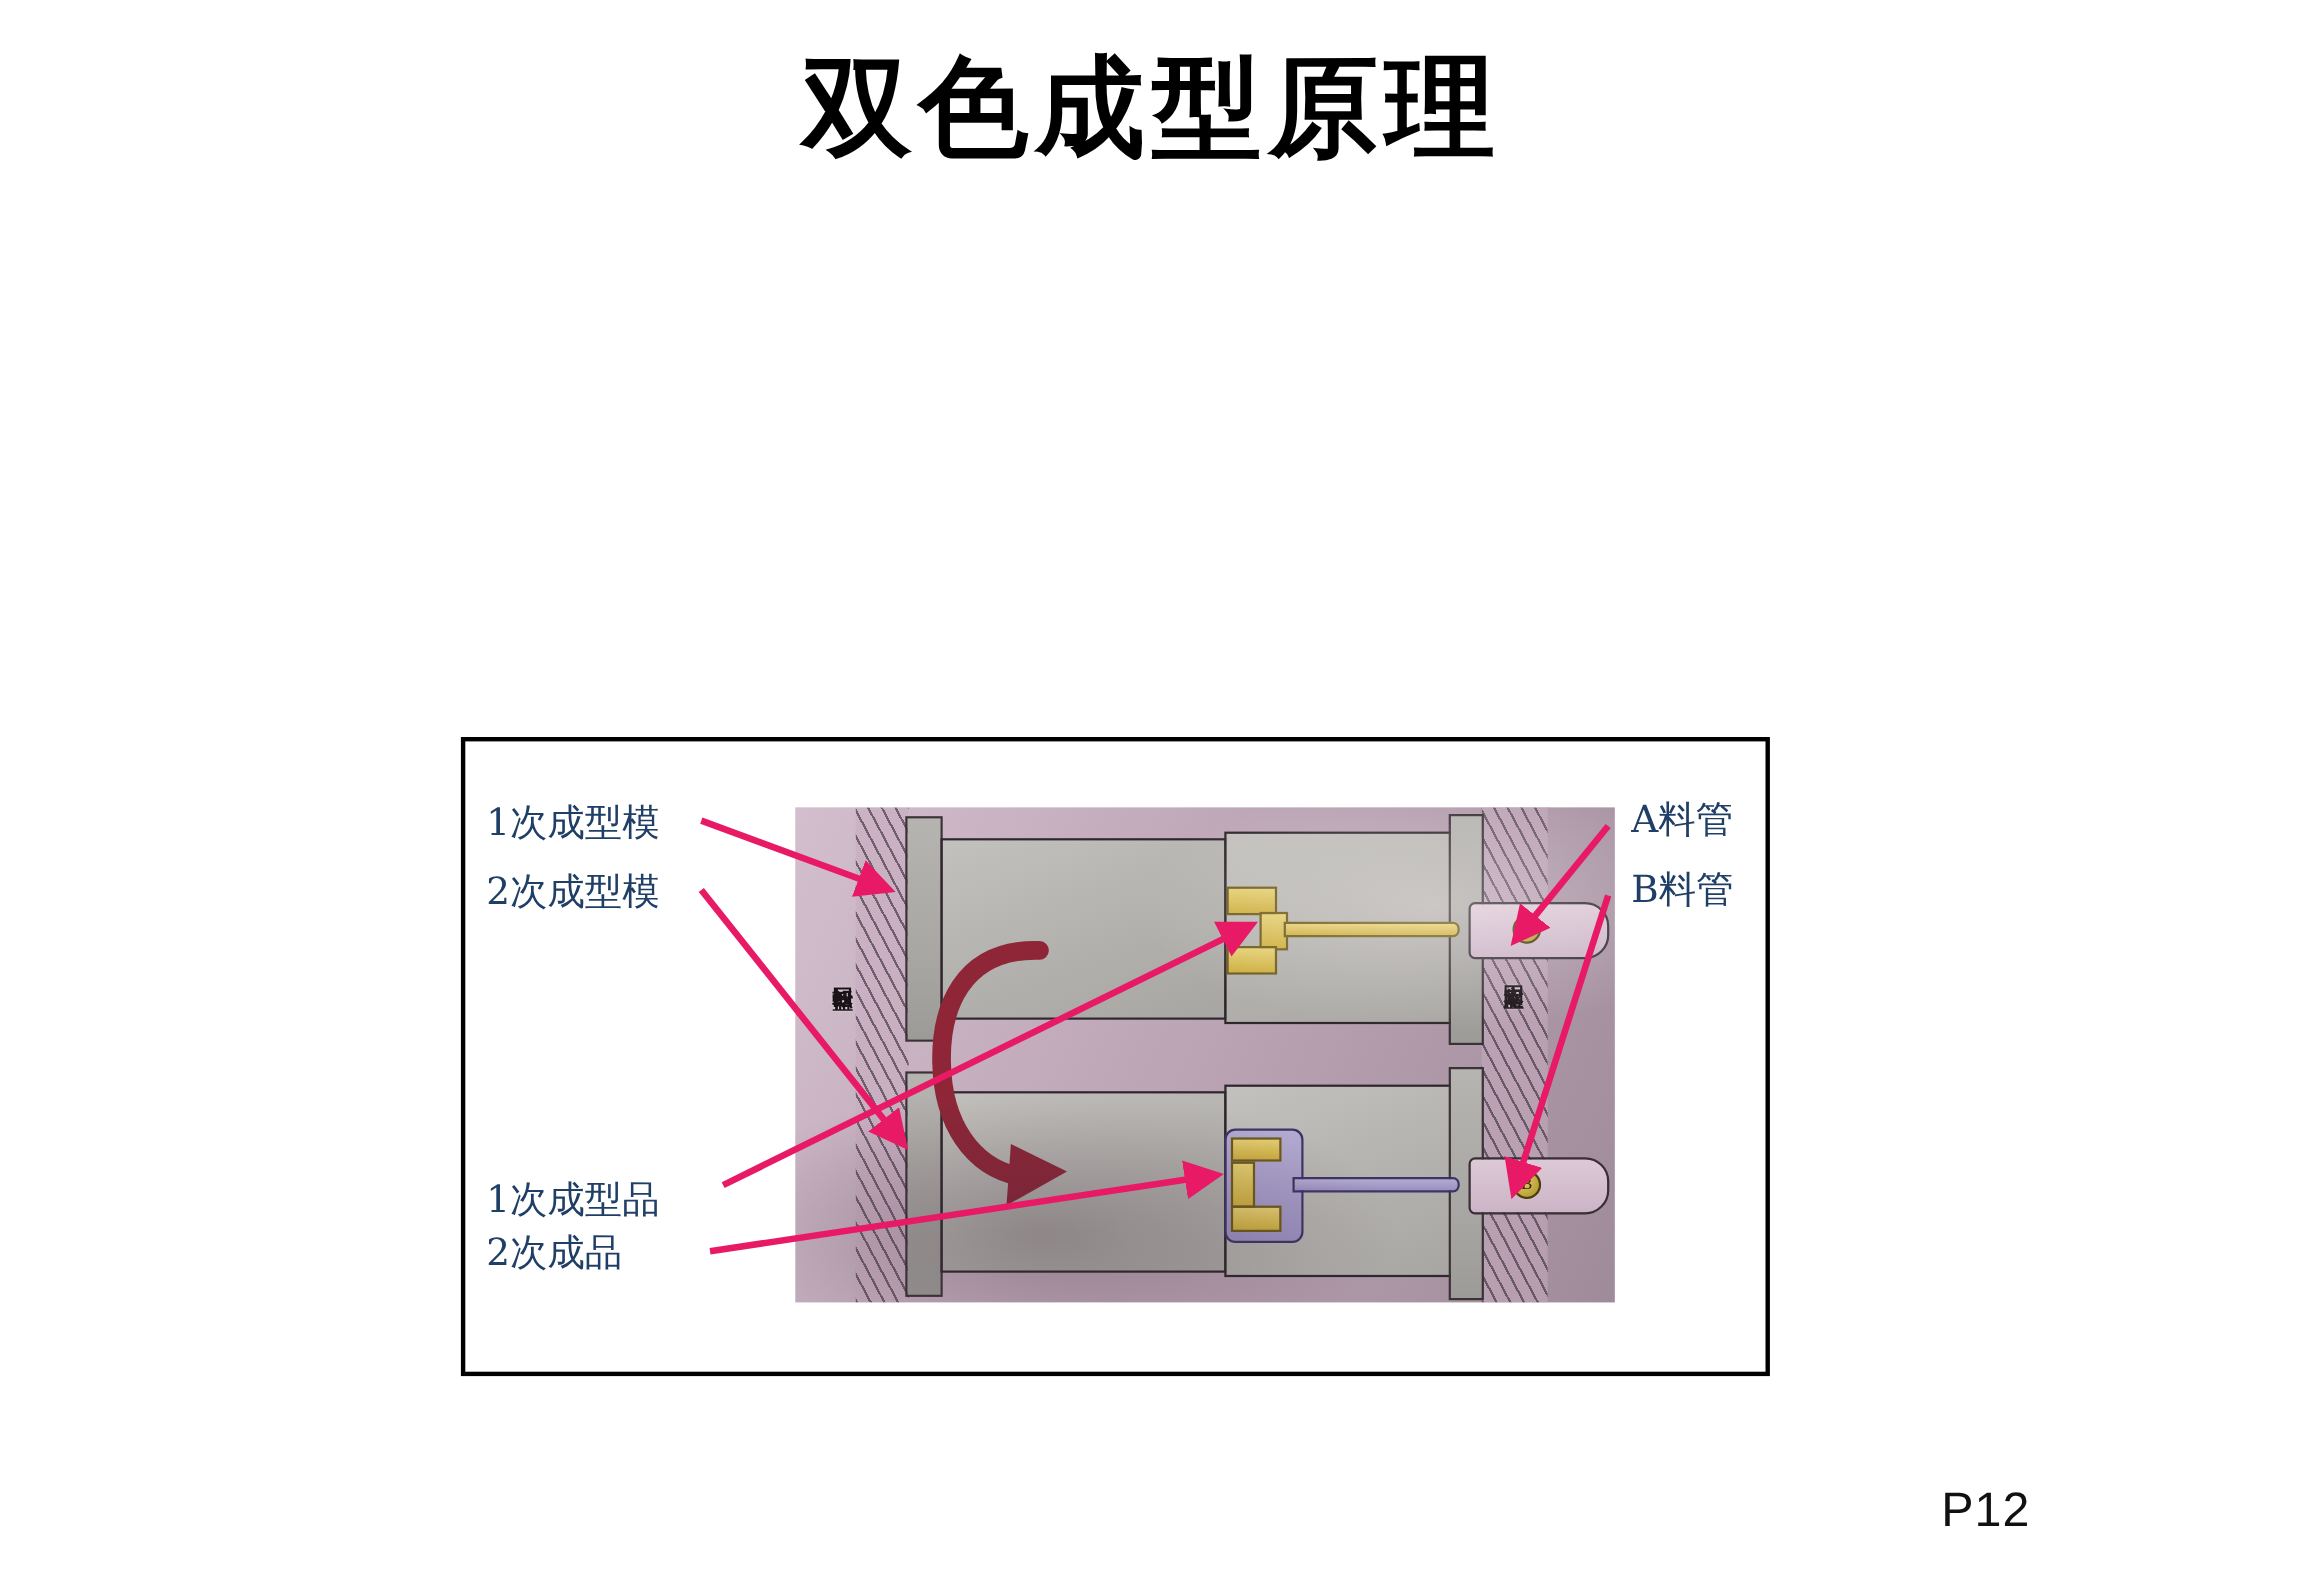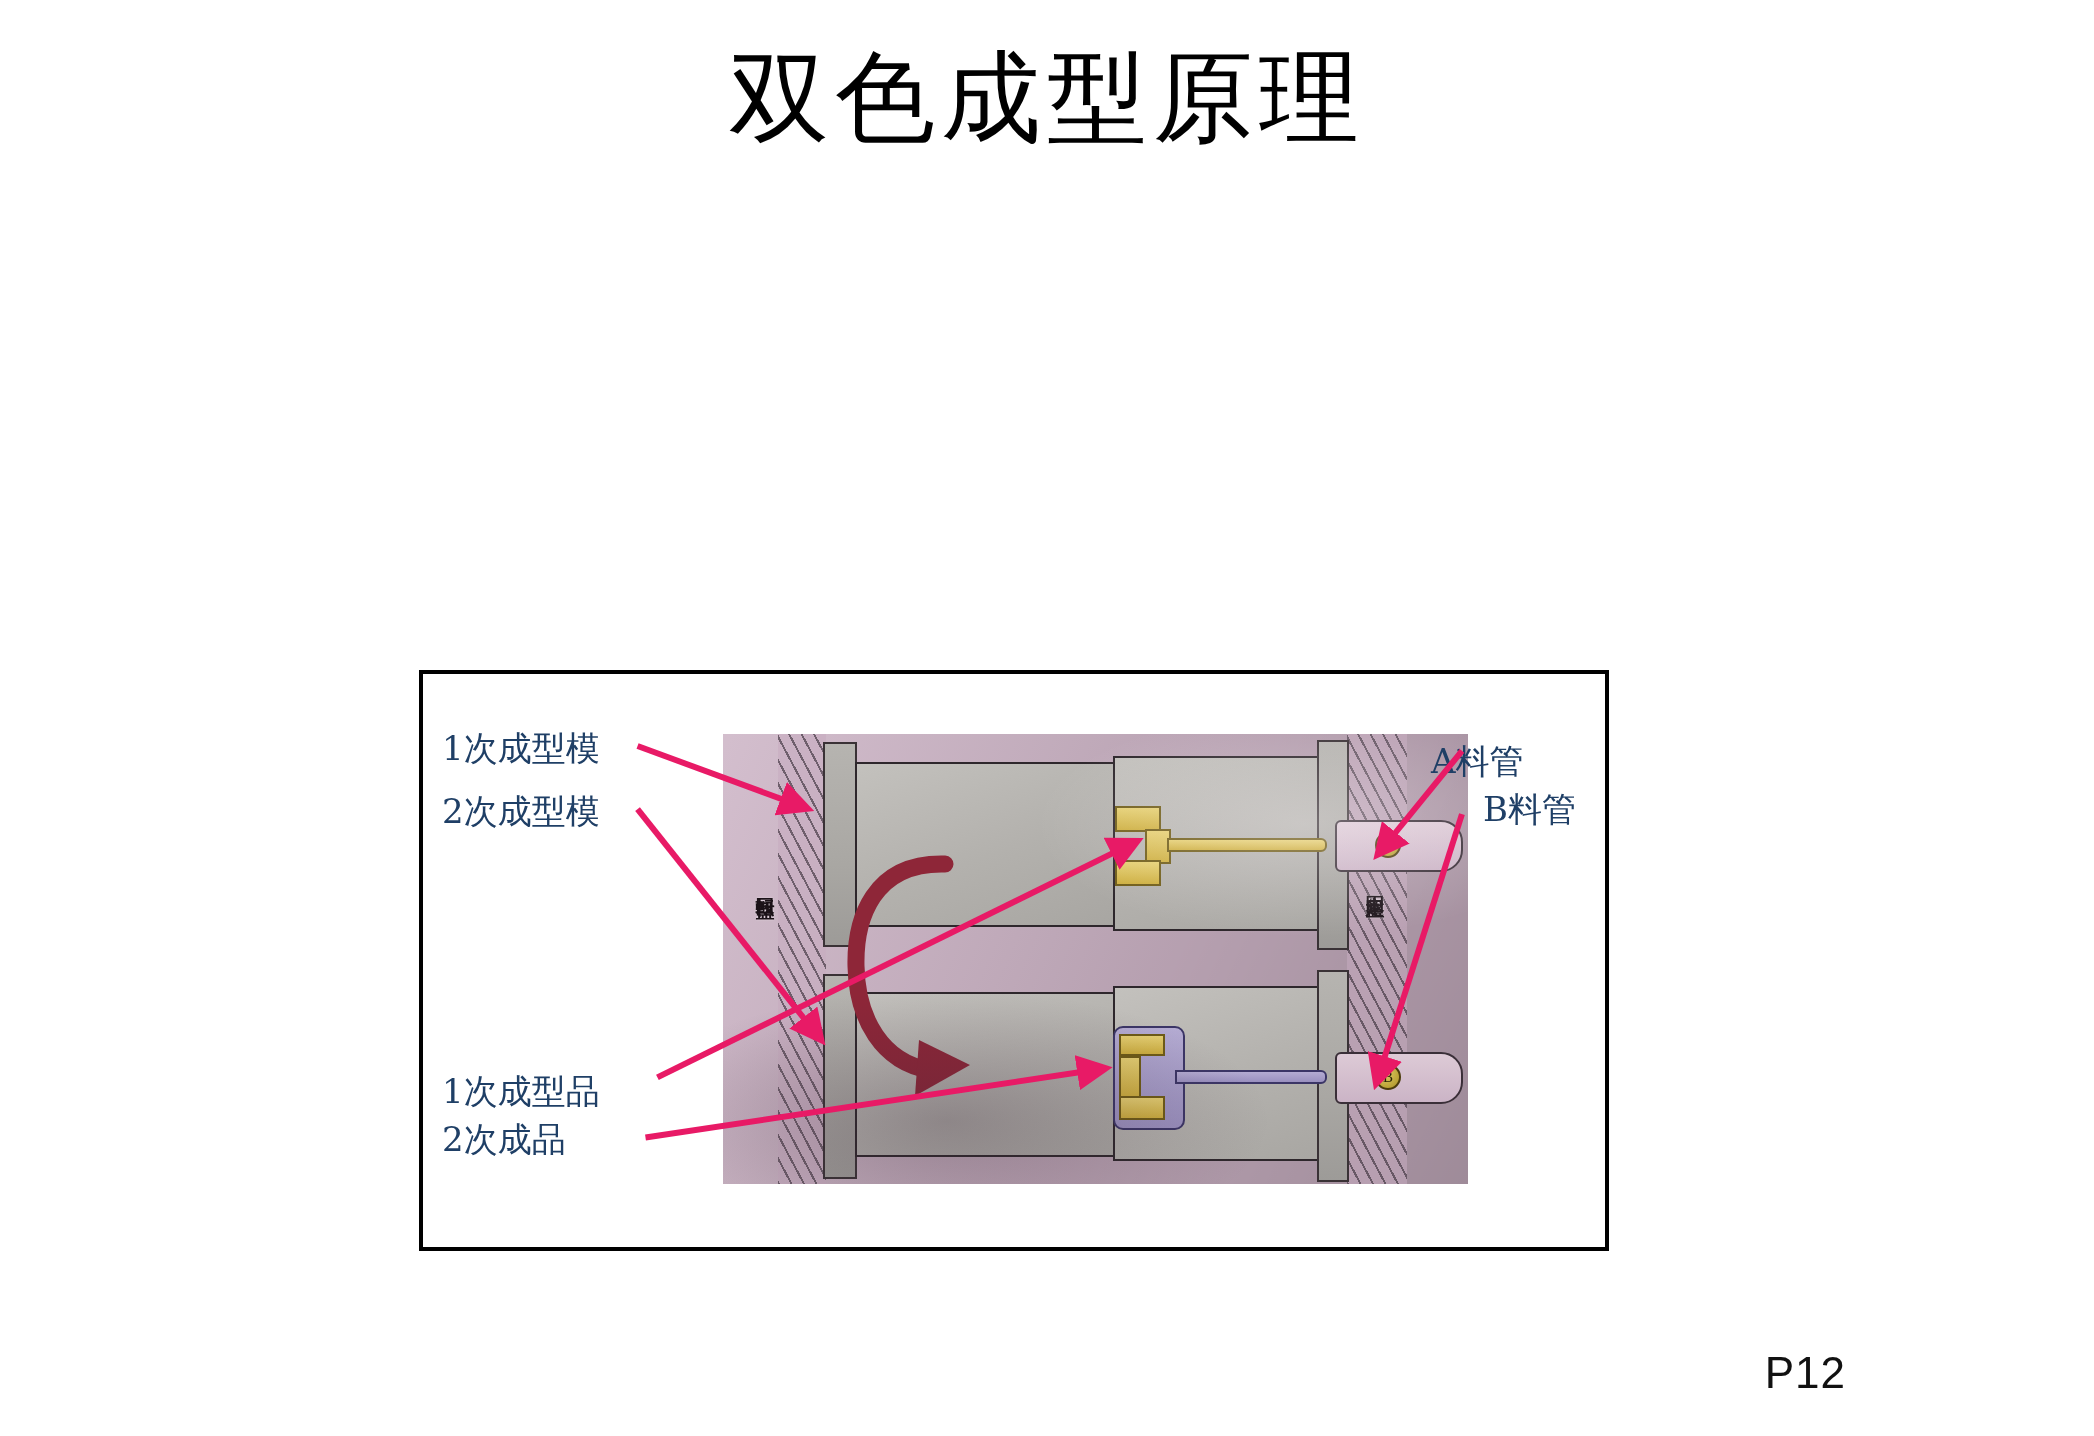--- a/index.html
+++ b/index.html
@@ -22,21 +22,21 @@
     position: absolute;
     left: 0;
     top: 40px;
     width: 2094px;
     text-align: center;
     font-family: "DejaVu Serif", "Liberation Serif", serif;
     font-size: 100px;
     line-height: 1.15;
     letter-spacing: 6px;
     color: #000000;
-    font-weight: 400;
+    font-weight: 700;
     white-space: nowrap;
   }
 
   
   .body-copy {
     position: absolute;
     left: 300px;
     top: 325px;
     width: 1500px;
     text-align: center;
@@ -255,21 +255,21 @@
     </div>
 
     <div class="callout" style="left: 19px; top: 57px;">1次成型模</div>
 
     <div class="callout" style="left: 19px; top: 120px;">2次成型模</div>
 
     <div class="callout" style="left: 19px; top: 400px;">1次成型品</div>
 
     <div class="callout" style="left: 19px; top: 448px; text-align: right;">2次成品</div>
 
-    <div class="callout" style="left: 1008px; top: 54px; margin-top: 16px;">A料管</div>
+    <div class="callout" style="left: 1060px; top: 54px;">A料管</div>
 
     <div class="callout" style="left: 1060px; top: 118px;">B料管</div>
 
     <svg class="overlay" viewBox="0 0 1190 581" preserveAspectRatio="none">
       <defs>
         <marker id="pinkhead" markerWidth="6" markerHeight="6" refX="4.6" refY="3" orient="auto" markerUnits="strokeWidth">
           <path d="M0,0 L6,3 L0,6 z" fill="#e81a66"></path>
         </marker>
       </defs>
 

